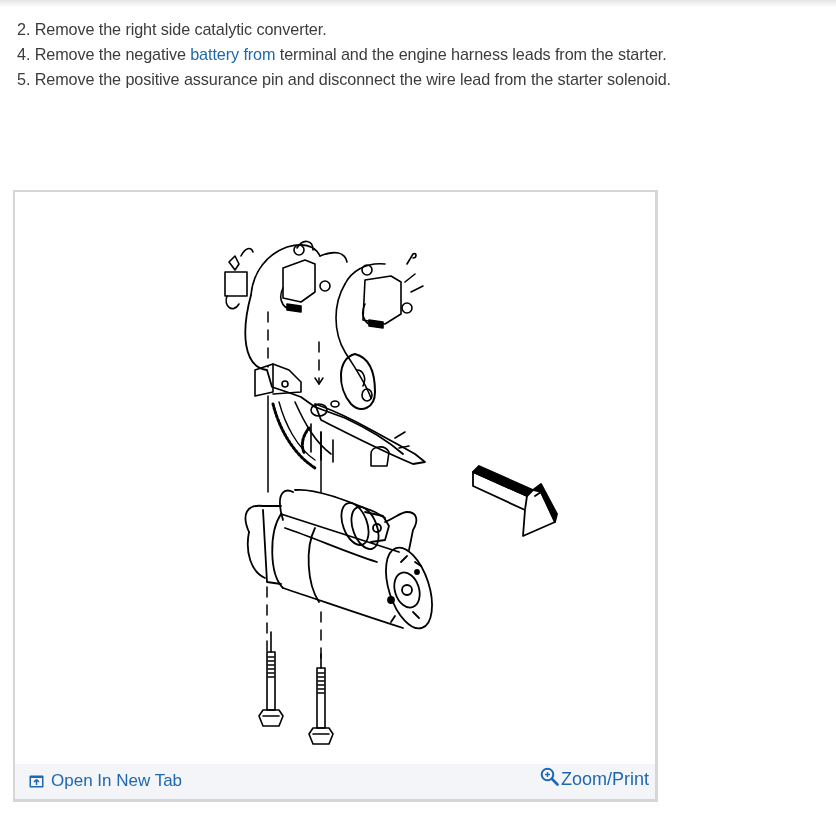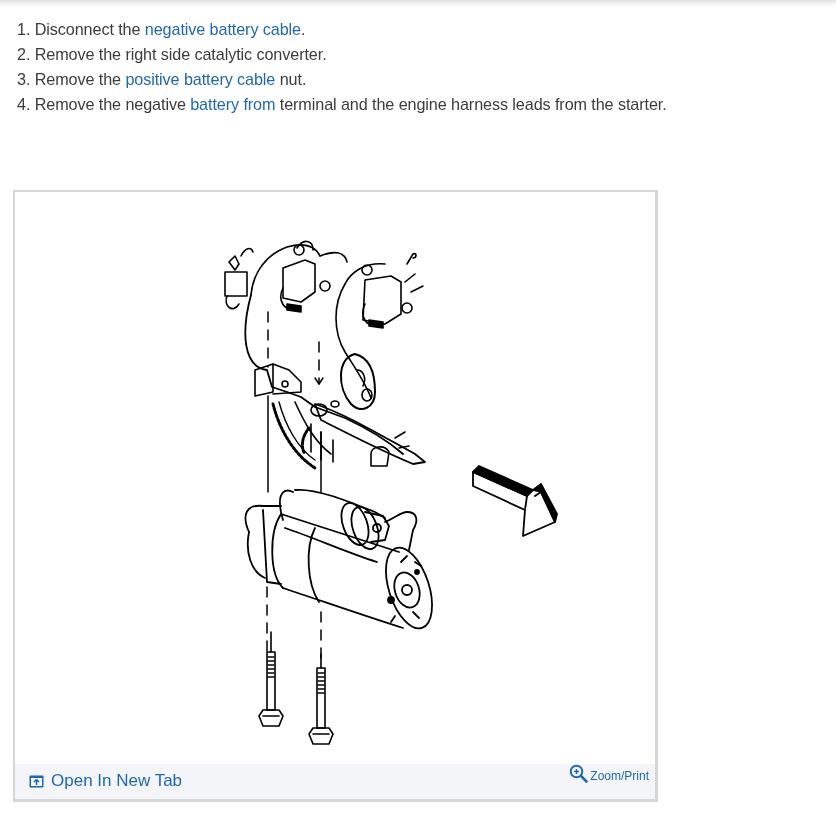--- a/index.html
+++ b/index.html
@@ -79,46 +79,42 @@
       cursor: pointer;
     }
     .open-tab svg { margin-right: 7px; }
     .zoom-print {
       position: absolute;
       right: 6px;
       top: 5px;
       display: flex;
       align-items: center;
       color: #1f67b1;
-      font-size: 12px;
+      font-size: 18px;
       cursor: pointer;
     }
     .zoom-print svg { margin-right: 2px; margin-top: -6px; }
   </style>
 </head>
 <body>
 
 <div class="top-shadow"></div>
 
 <ol class="steps">
-  <li>
-    <span class="num">1.</span>
-    <span>Disconnect the </span><a class="link">negative battery cable</a><span>.</span>
-  </li>
   <li>
     <span class="num">2.</span>
     <span>Remove the right side catalytic converter.</span>
   </li>
   <li>
-    <span class="num">3.</span>
-    <span>Remove the </span><a class="link">positive battery cable</a><span> nut.</span>
+    <span class="num">4.</span>
+    <span>Remove the negative </span><a class="link">battery from</a><span> terminal and the engine harness leads from the starter.</span>
   </li>
   <li>
-    <span class="num">4.</span>
-    <span>Remove the negative </span><a class="link">battery from</a><span> terminal and the engine harness leads from the starter.</span>
+    <span class="num">5.</span>
+    <span>Remove the positive assurance pin and disconnect the wire lead from the starter solenoid.</span>
   </li>
 </ol>
 
 <div class="figure">
   <svg class="diagram" viewBox="0 0 640 572" width="640" height="572" fill="none" stroke="#000" stroke-width="1.6" stroke-linejoin="round" stroke-linecap="round">
 
     <g>
 
       <path d="M236 103 C 226 140, 228 175, 252 178 L 257 195 L 272 200 L 286 205 L 300 215 L 330 226 C 360 240 380 255 388 262" stroke-width="1.8"></path>
       <path d="M236 103 C 238 80, 252 62, 272 55 C 290 50, 300 54, 305 64"></path>

